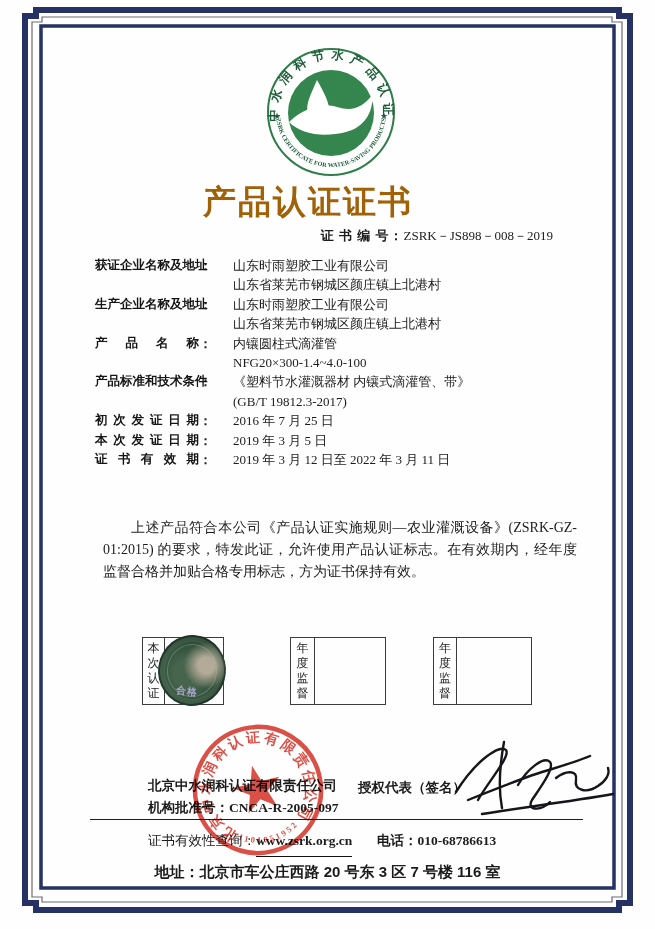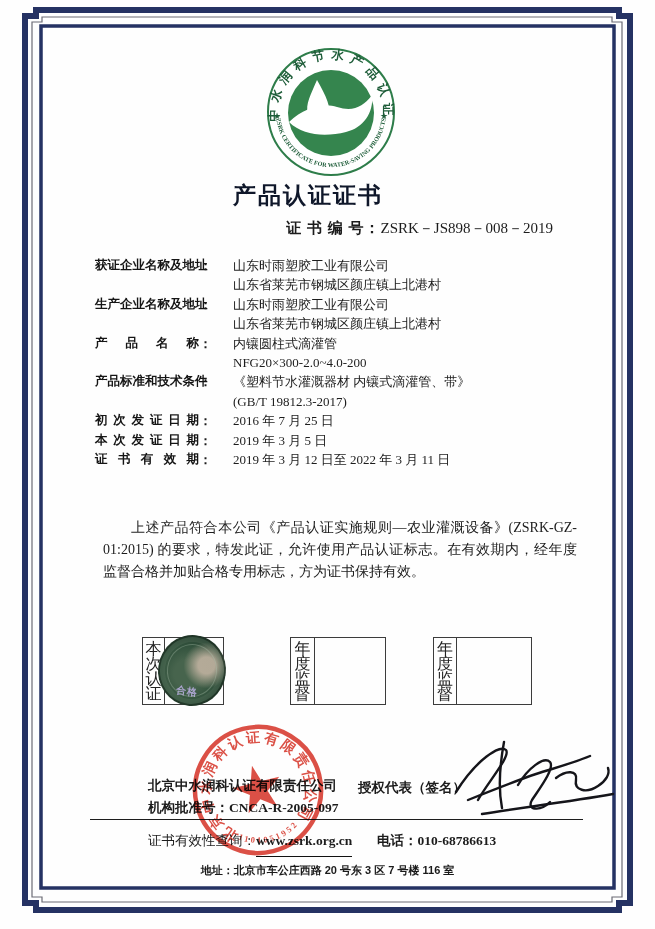--- a/index.html
+++ b/index.html
@@ -13,22 +13,22 @@
   .sans{font-family:"Liberation Sans","DejaVu Sans",sans-serif;}
 
   
   #border-svg{left:0;top:0;}
 
   
   #logo{left:265px;top:46px;}
 
   
   #title{left:0;top:180px;width:616px;text-align:center;
-    font-weight:bold;font-size:23px;letter-spacing:2px;color:#0f172a;}
-  #certno{top:219px;left:0;right:102px;text-align:right;font-size:15px;}
+    font-weight:bold;font-size:33px;letter-spacing:2px;color:#a16207;}
+  #certno{top:227px;left:0;right:102px;text-align:right;font-size:13px;}
   #certno .lbl{font-weight:bold;letter-spacing:1px;}
 
   
   #fields{left:95px;top:256px;width:480px;font-size:13px;}
   .frow{line-height:19.4px;white-space:nowrap;}
   .flabel{display:inline-block;width:104px;text-align:justify;text-align-last:justify;
     font-weight:bold;font-size:12.5px;vertical-align:bottom;
     font-family:"Liberation Sans","DejaVu Sans",sans-serif;color:#151515;}
   .fcolon{font-weight:bold;}
   .cont .fcolon{visibility:hidden;}
@@ -36,21 +36,21 @@
 
   
   #para{left:103px;top:517px;width:474px;font-size:14px;line-height:22px;
     text-align:justify;text-indent:28px;}
 
   
   .sbox{top:637px;height:66px;border:1px solid #3c3c3c;display:flex;background:transparent;}
   #sbox1{left:142px;width:80px;}
   #sbox2{left:290px;width:94px;}
   #sbox3{left:433px;width:97px;}
-  .vlabel{width:21px;border-right:1px solid #3c3c3c;font-size:16px;line-height:15px;
+  .vlabel{width:21px;border-right:1px solid #3c3c3c;font-size:12px;line-height:15px;
     padding-top:3px;text-align:center;word-break:break-all;color:#222;}
   #sbox2 .vlabel{width:23px;}
   #sbox3 .vlabel{width:22px;}
   .scell{flex:1;}
 
   
   #green-stamp{left:158px;top:635px;width:68px;height:71px;border-radius:50%;
     background:
       radial-gradient(circle at 70% 40%, rgba(186,174,156,0.95) 0 13%, rgba(186,174,156,0) 36%),
       radial-gradient(circle at 45% 55%, #47644d 0 26%, #32523d 52%, #20392a 76%, #142619 100%);
@@ -67,21 +67,21 @@
   
   #issuer{left:148px;top:775px;font-size:13.5px;font-weight:bold;line-height:22px;}
   #auth-label{left:358px;top:779px;font-size:13.5px;font-weight:bold;}
   #signature{left:448px;top:730px;z-index:5;}
 
   
   #rule{left:90px;top:819px;width:493px;border-top:1.5px solid #1d1d1d;height:0;}
   #query{left:148px;top:832px;font-size:13.5px;}
   #query .site{font-weight:bold;border-bottom:1px solid #111;padding-bottom:8px;}
   #phone{left:377px;top:832px;font-size:13.5px;font-weight:bold;}
-  #address{left:0;top:863px;width:655px;text-align:center;font-size:11px;font-weight:bold;
+  #address{left:0;top:863px;width:655px;text-align:center;font-size:15px;font-weight:bold;
     font-family:"Liberation Sans","DejaVu Sans",sans-serif;color:#1a1a1a;}
 </style>
 </head>
 <body>
 
 <svg id="border-svg" class="abs" width="655" height="929" viewBox="0 0 655 929">
   <path d="M36,10 H619 V16 H630 V903 H619 V910 H36 V903 H25 V16 H36 Z" fill="none" stroke="#253263" stroke-width="6"></path>
   <path d="M42,17 H612 V22 H622 V897 H612 V902 H42 V897 H32 V22 H42 Z" fill="none" stroke="#6b6b74" stroke-width="1.2"></path>
   <rect x="41" y="26" width="573" height="862" fill="none" stroke="#253263" stroke-width="3.5"></rect>
 </svg>
@@ -110,21 +110,21 @@
 <div id="certno" class="abs">
   <span class="lbl">证 书 编 号：</span><span>ZSRK－JS898－008－2019</span>
 </div>
 
 <div id="fields" class="abs">
   <div class="frow"><span class="flabel">获证企业名称及地址</span><span class="fcolon">：</span><span class="fvalue">山东时雨塑胶工业有限公司</span></div>
   <div class="frow cont"><span class="flabel"></span><span class="fcolon">：</span><span class="fvalue">山东省莱芜市钢城区颜庄镇上北港村</span></div>
   <div class="frow"><span class="flabel">生产企业名称及地址</span><span class="fcolon">：</span><span class="fvalue">山东时雨塑胶工业有限公司</span></div>
   <div class="frow cont"><span class="flabel"></span><span class="fcolon">：</span><span class="fvalue">山东省莱芜市钢城区颜庄镇上北港村</span></div>
   <div class="frow"><span class="flabel">产品名称</span><span class="fcolon">：</span><span class="fvalue">内镶圆柱式滴灌管</span></div>
-  <div class="frow cont"><span class="flabel"></span><span class="fcolon">：</span><span class="fvalue">NFG20×300-2.0~4.0-200</span></div>
+  <div class="frow cont"><span class="flabel"></span><span class="fcolon">：</span><span class="fvalue">NFG20×300-1.4~4.0-100</span></div>
   <div class="frow"><span class="flabel">产品标准和技术条件</span><span class="fcolon">：</span><span class="fvalue">《塑料节水灌溉器材 内镶式滴灌管、带》</span></div>
   <div class="frow cont"><span class="flabel"></span><span class="fcolon">：</span><span class="fvalue">(GB/T 19812.3-2017)</span></div>
   <div class="frow"><span class="flabel">初次发证日期</span><span class="fcolon">：</span><span class="fvalue">2016 年 7 月 25 日</span></div>
   <div class="frow"><span class="flabel">本次发证日期</span><span class="fcolon">：</span><span class="fvalue">2019 年 3 月 5 日</span></div>
   <div class="frow"><span class="flabel">证书有效期</span><span class="fcolon">：</span><span class="fvalue">2019 年 3 月 12 日至 2022 年 3 月 11 日</span></div>
 </div>
 
 <div id="para" class="abs">上述产品符合本公司《产品认证实施规则—农业灌溉设备》(ZSRK-GZ- 01:2015) 的要求，特发此证，允许使用产品认证标志。在有效期内，经年度监督合格并加贴合格专用标志，方为证书保持有效。</div>
 
 <div id="sbox1" class="sbox abs">

